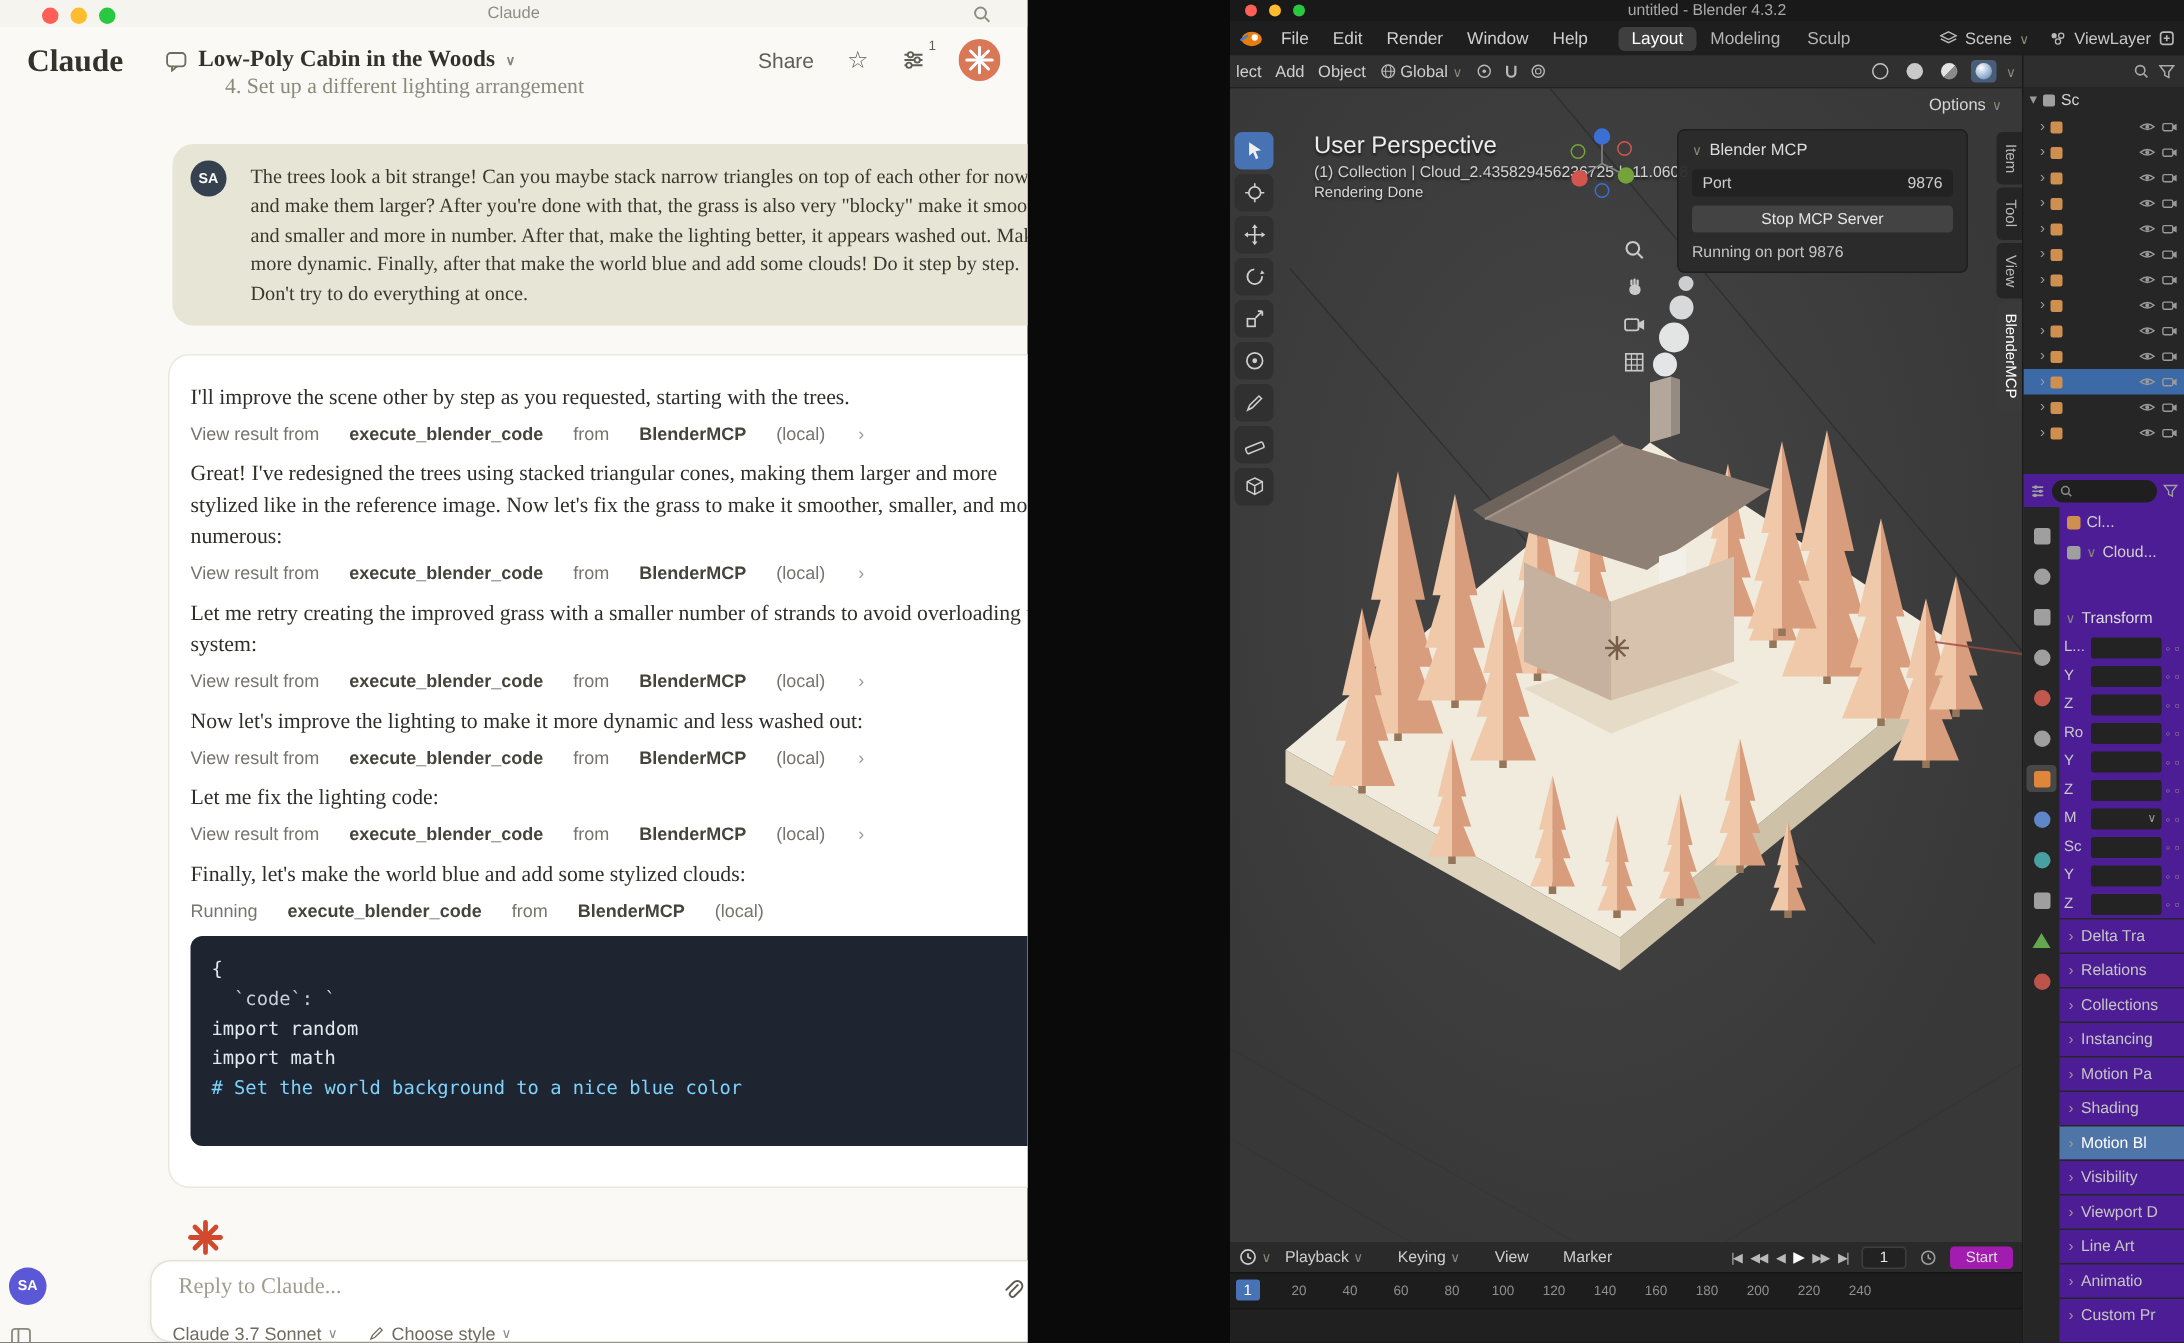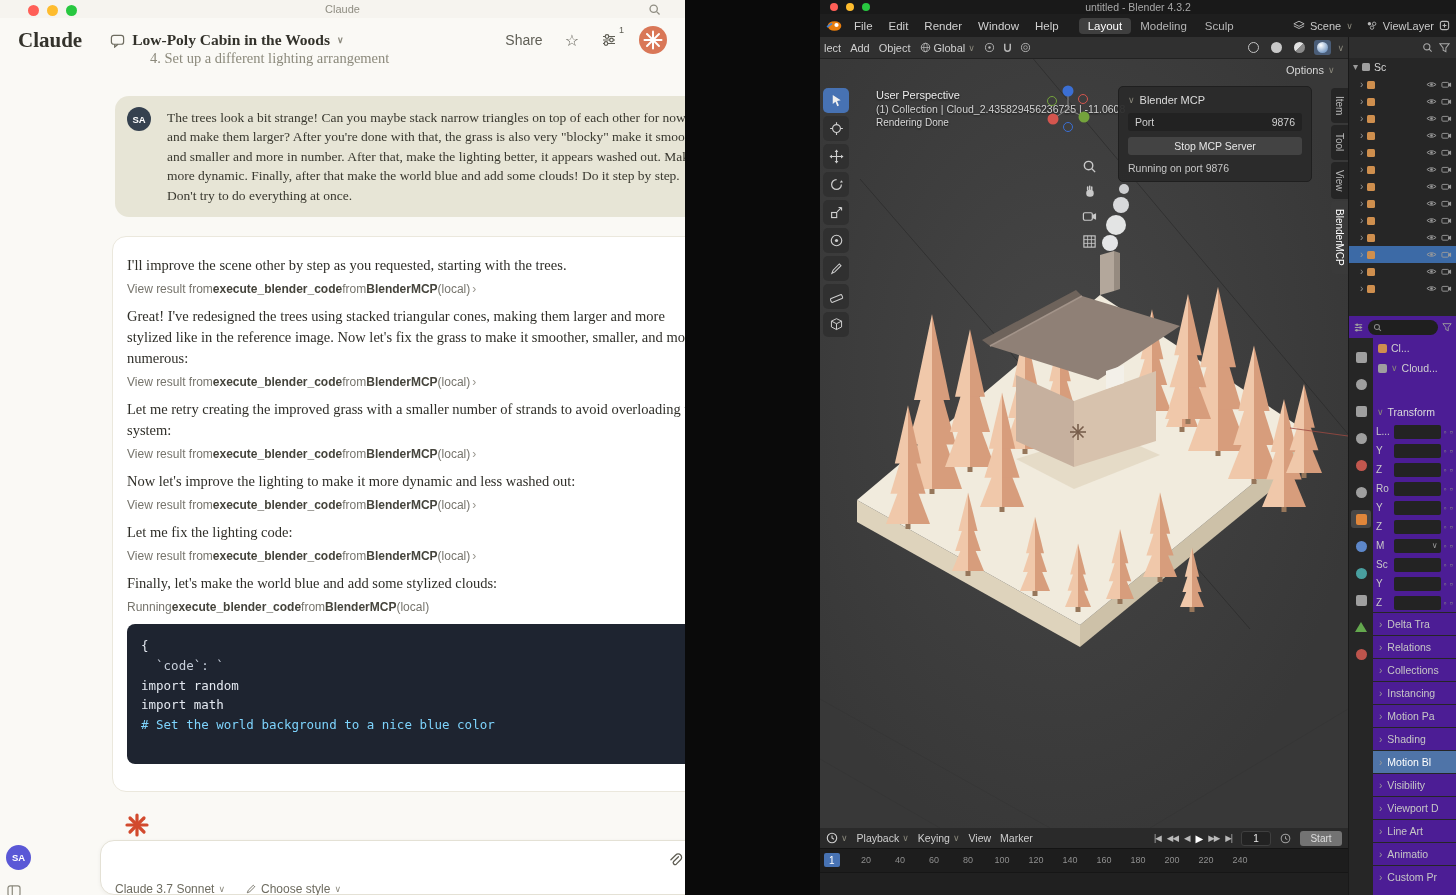--- a/index.html
+++ b/index.html
@@ -28,21 +28,21 @@
   .c-scrolled{position:absolute;left:150px;top:50px;font-family:"Liberation Serif",serif;
     font-size:14.5px;color:#8b897b}
   .c-user{position:absolute;left:115px;top:96px;width:612px;background:#e7e5d6;border-radius:14px;
     padding:12px 18px 12px 52px}
   .c-avatar{position:absolute;left:12px;top:11px;width:24px;height:24px;border-radius:50%;background:#35414f;
     color:#fff;font-size:9.5px;display:flex;align-items:center;justify-content:center;font-weight:700}
   .c-user-text{font-family:"Liberation Serif",serif;font-size:13.5px;line-height:1.44;color:#39382f}
   .c-card{position:absolute;left:112px;top:236px;width:614px;height:556px;background:#fff;
     border:1px solid #ebe8dd;border-radius:14px;padding:14px 14px;overflow:hidden}
   .c-card p{font-family:"Liberation Serif",serif;font-size:14.5px;line-height:1.45;color:#2f2e28;margin:4px 0 2px}
-  .tool-row{display:flex;flex-wrap:wrap;gap:0;align-items:center;font-size:12px;color:#76746c;margin:6px 0 10px}
+  .tool-row{display:flex;flex-wrap:wrap;gap:20px;align-items:center;font-size:12px;color:#76746c;margin:6px 0 10px}
   .tool-row b{color:#45443c}
   .tr-chev{color:#9a9890;font-size:12px;margin-left:2px}
   .c-code{margin-top:8px;background:#1e2430;border-radius:8px;padding:12px 14px;height:140px;overflow:hidden}
   .code-line{font-family:"DejaVu Sans Mono",monospace;font-size:12.5px;line-height:1.58;color:#e3e8f0;white-space:pre}
   .code-line.str{color:#c7cfdb}
   .code-line.com{color:#7dd3fc}
   .c-sparkle{position:absolute;left:124px;top:812px}
   .c-bavatar{position:absolute;left:6px;top:845px;width:25px;height:25px;border-radius:50%;background:#5a58d6;
     color:#fff;font-size:9.5px;display:flex;align-items:center;justify-content:center;font-weight:700}
   .c-composer{position:absolute;left:100px;top:840px;width:631px;height:55px;background:#fff;
@@ -82,21 +82,21 @@
   .shade.mat{background:linear-gradient(135deg,#e3e3e3 50%,#8a8a8a 50%)}
   .shade.rend{background:radial-gradient(circle at 35% 30%,#fff,#7fa0c8 72%)}
   .b-viewport{position:absolute;left:0;top:59px;width:528px;height:769px;overflow:hidden;
     background:radial-gradient(ellipse at 45% 42%,#464646,#383838 75%)}
   #scene{position:absolute;left:0;top:0}
   .tool-strip{position:absolute;left:3px;top:29px;display:flex;flex-direction:column;gap:3px}
   .tool-btn{width:26px;height:25px;background:rgba(47,47,47,.88);border-radius:5px;display:flex;
     align-items:center;justify-content:center}
   .tool-btn.active{background:#4772b3}
   .vp-texts{position:absolute;left:56px;top:30px;text-shadow:0 1px 2px rgba(0,0,0,.7)}
-  .vp-l1{font-size:11px;color:#ececec}
+  .vp-l1{font-size:16px;color:#ececec}
   .vp-l2{font-size:10.5px;color:#d2d2d2;margin-top:2px}
   .vp-l3{font-size:10px;color:#d9d9d9;margin-top:2px}
   .b-gizmo{position:absolute;left:220px;top:22px}
   .nav-icons{position:absolute;left:262px;top:100px;display:flex;flex-direction:column;gap:10px;color:#c9c9c9}
   .b-options{position:absolute;left:466px;top:5px;display:flex;align-items:center;gap:4px;color:#d6d6d6;font-size:11px}
   .mcp{position:absolute;left:298px;top:27px;width:194px;background:rgba(42,42,42,.94);
     border:1px solid #1f1f1f;border-radius:5px;padding:7px 9px;color:#dcdcdc;font-size:11px}
   .mcp-head{display:flex;align-items:center;gap:5px}
   .mcp-field{margin-top:7px;height:18px;background:#222;border-radius:3px;display:flex;
     justify-content:space-between;align-items:center;padding:0 7px;font-size:10.5px;color:#cfcfcf}
@@ -148,21 +148,21 @@
   .p-chev{color:#9a9a9a;font-size:10px}
   .tl{position:absolute;left:0;top:828px;width:528px;height:44px}
   .tl-head{height:20px;background:#2a2a2a;display:flex;align-items:center;gap:9px;padding:0 6px;
     font-size:10.5px;color:#cfcfcf}
   .tl-menu{display:flex;align-items:center;gap:3px}
   #tl-transport{margin-left:auto;display:flex;gap:6px;align-items:center;font-size:8.5px;color:#b9b9b9}
   .tp{letter-spacing:-1px}
   .tp.play{color:#fff;font-size:10px}
   .tl-frame{width:30px;height:15px;background:#222;border:1px solid #3f3f3f;border-radius:3px;color:#e8e8e8;
     display:flex;align-items:center;justify-content:center;font-size:10px}
-  .tl-start{min-width:42px;height:15px;background:#737373;border-radius:3px;color:#ddd;display:flex;
+  .tl-start{min-width:42px;height:15px;background:#a21caf;border-radius:3px;color:#ddd;display:flex;
     align-items:center;justify-content:center;font-size:10px;padding:0 6px}
   .tl-ruler{position:relative;height:24px;background:#1d1d1d;border-top:1px solid #141414}
   .tl-cur{position:absolute;left:4px;top:4px;background:#4772b3;color:#fff;font-size:10px;padding:0 5px;
     border-radius:2px;height:14px;display:flex;align-items:center}
   .tick{position:absolute;top:6px;transform:translateX(-50%);font-size:9px;color:#8f8f8f}
   .b-status{position:absolute;left:0;top:872px;width:528px;height:23px;background:#202020;border-top:1px solid #161616}
 </style>
 </head>
 <body>
 
@@ -293,20 +293,21 @@
         <line x1="13" y1="3" x2="13" y2="23"></line>
         <line x1="3" y1="13" x2="23" y2="13"></line>
         <line x1="6" y1="6" x2="20" y2="20"></line>
         <line x1="20" y1="6" x2="6" y2="20"></line>
       </g>
     </svg>
 
   <div class="c-bavatar">SA</div>
 
   <div class="c-composer">
+    <input class="c-input" placeholder="Reply to Claude..." style="">
     <svg class="c-attach" width="17" height="17" viewBox="0 0 20 20">
         <path d="M13.5 5.5 L7.8 11.2 a2.2 2.2 0 0 0 3.1 3.1 L16 9.2 a4 4 0 0 0 -5.7 -5.7 L4.6 9.2" fill="none" stroke="currentColor" stroke-width="1.5" stroke-linecap="round"></path>
       </svg>
     <svg class="c-capture" width="17" height="17" viewBox="0 0 18 18">
         <circle cx="9" cy="9" r="6.5" fill="none" stroke="currentColor" stroke-width="1.4"></circle>
         <circle cx="9" cy="9" r="2.2" fill="currentColor"></circle>
       </svg>
     <div class="c-row2">
       <span class="ctl">
         <span>Claude 3.7 Sonnet</span>
@@ -1183,21 +1184,21 @@
 
   <div class="tl">
     <div class="tl-head">
       <span class="tl-menu">
         <svg width="12" height="12" viewBox="0 0 14 14">
             <circle cx="7" cy="7" r="5.5" fill="none" stroke="currentColor" stroke-width="1.3"></circle>
             <path d="M7 4 V7 L9.3 8.4" fill="none" stroke="currentColor" stroke-width="1.3"></path>
           </svg>
         <i class="chev">∨</i>
       </span>
-      <span id="tl-menus" style="display:flex;gap:9px">
+      <span id="tl-menus" style="display:flex;gap:23px">
           <span class="tl-menu">Playback<i class="chev">∨</i></span>
           <span class="tl-menu">Keying<i class="chev">∨</i></span>
           <span class="tl-menu">View</span>
           <span class="tl-menu">Marker</span>
         </span>
       <span id="tl-transport">
           <span class="tp">|◀</span>
           <span class="tp">◀◀</span>
           <span class="tp">◀</span>
           <span class="tp play">▶</span>

